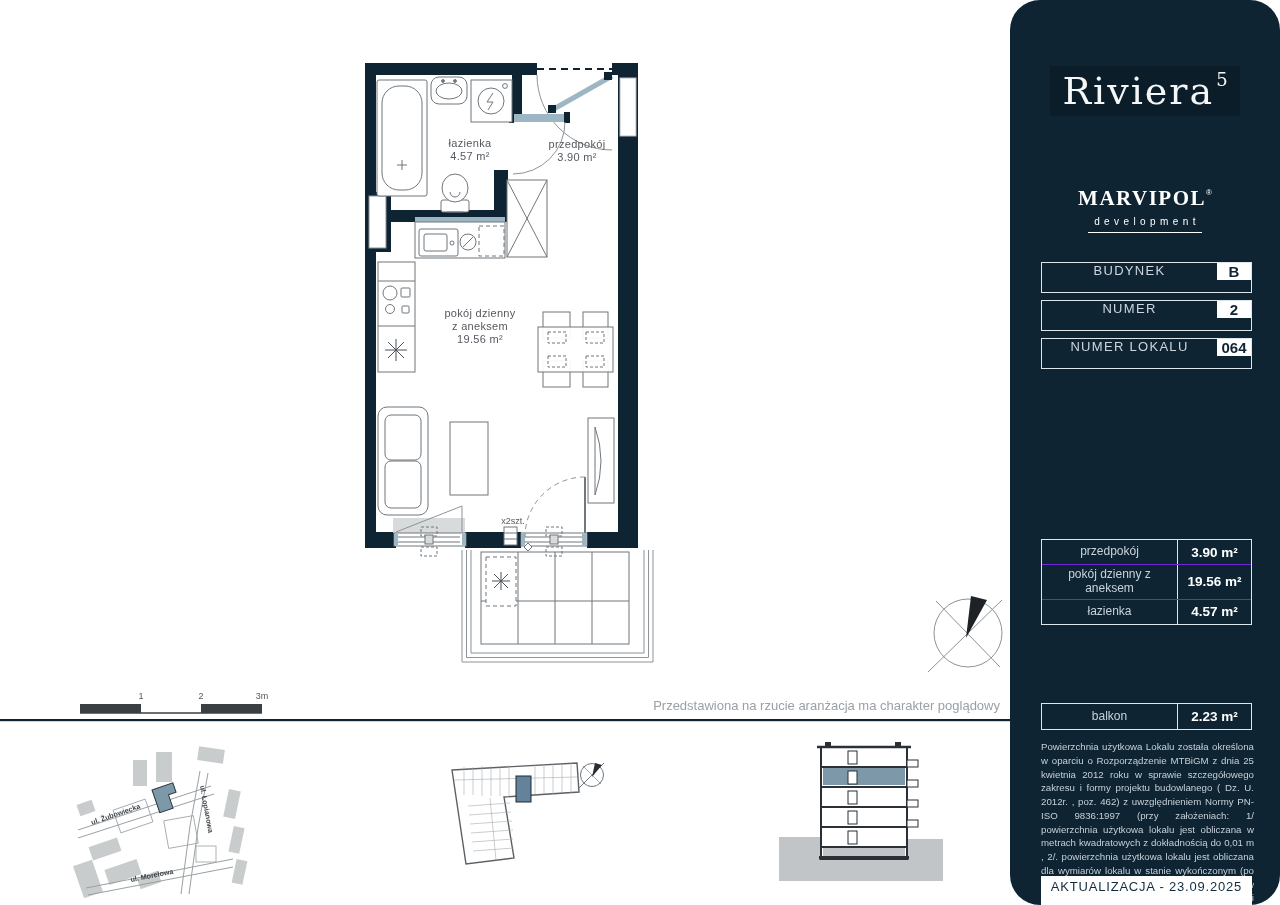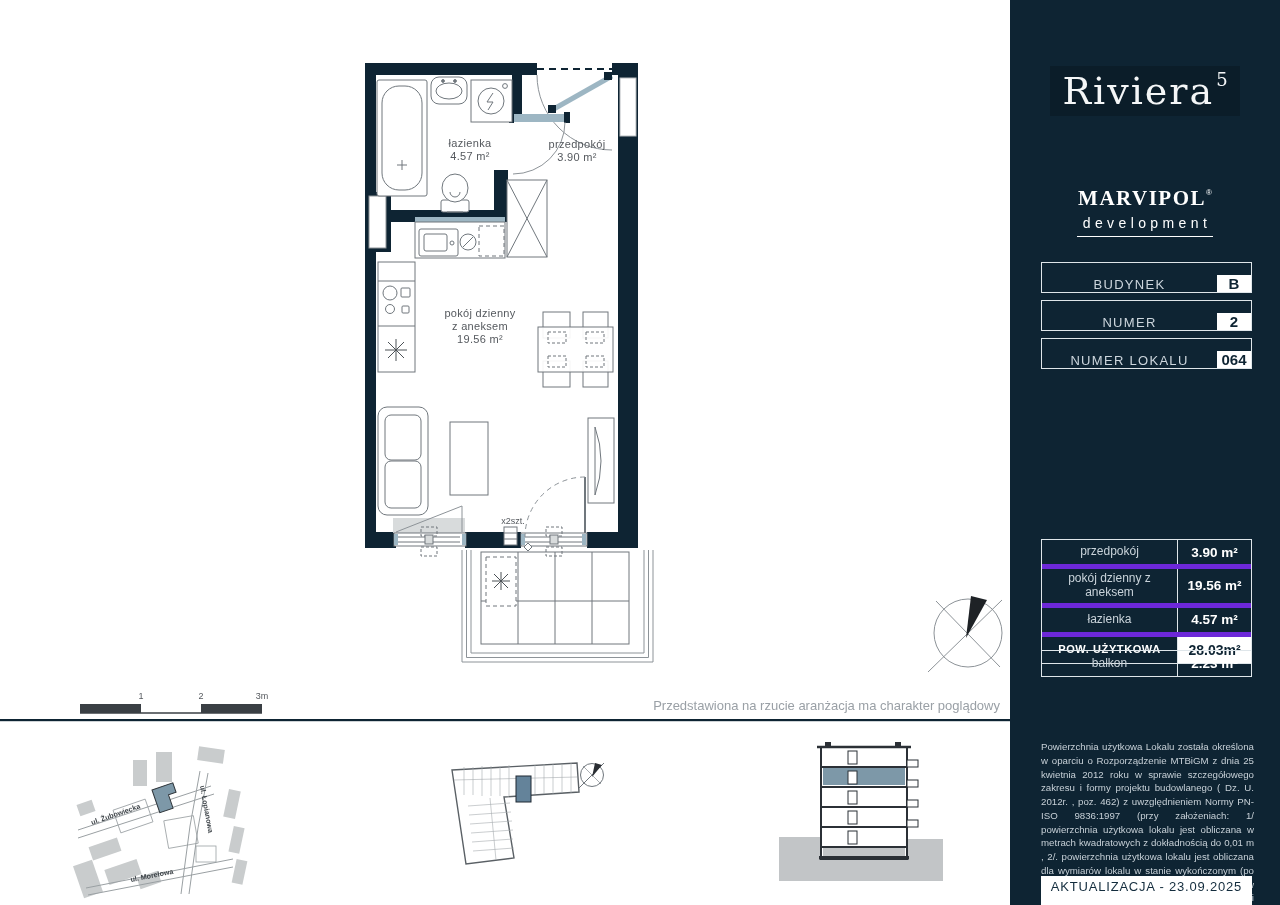--- a/index.html
+++ b/index.html
@@ -2,47 +2,47 @@
 <html><head>
 <meta charset="utf-8">
 <style>
   html,body{margin:0;padding:0;background:#ffffff;width:1280px;height:905px;overflow:hidden;
     font-family:"Liberation Sans",sans-serif;}
   .stage{position:relative;width:1280px;height:905px;background:#fff;}
   
   .plan-svg{position:absolute;left:0;top:0;width:1010px;height:905px;}
   svg{font-family:"Liberation Sans",sans-serif;}
   
-  .sidebar{position:absolute;left:1010px;top:0;width:270px;height:905px;background:#0e2433;color:#fff;}
+  .sidebar{position:absolute;left:1010px;top:0;width:270px;height:905px;background:#0e2433;color:#fff;border-radius:30px;}
   .logo-wrap{position:absolute;top:66px;left:0;width:100%;text-align:center;}
   .logo-inner{display:inline-block;background:rgba(0,0,0,0.18);padding:3px 12px;}
   .logo-name{font-family:"DejaVu Serif",serif;font-size:38px;font-weight:400;color:#f4f6f7;letter-spacing:2px;}
   .logo-sup{font-family:"DejaVu Serif",serif;font-size:18px;color:#f4f6f7;vertical-align:18px;margin-left:2px;}
   .dev-wrap{position:absolute;top:186px;left:0;width:100%;text-align:center;}
   .dev-name{font-size:21px;font-weight:bold;letter-spacing:1.5px;color:#fff;font-family:Liberation Serif, serif;}
   .dev-mark{font-size:8px;vertical-align:10px;}
-  .dev-tagline{display:inline-block;font-size:14px;letter-spacing:4.4px;color:#fff;
+  .dev-tagline{display:inline-block;font-size:10px;letter-spacing:4.4px;color:#fff;
     border-bottom:1.5px solid #fff;padding:3px 2px 5px 6px;margin-top:1px;}
   .info-boxes{position:absolute;top:262px;left:31px;right:28px;}
-  .info-row{display:flex;align-items:flex-end;border:1px solid #dfe6ea;height:29px;margin-bottom:7px;}
+  .info-row{display:flex;align-items:flex-start;border:1px solid #dfe6ea;height:29px;margin-bottom:7px;}
   .info-label{flex:1;display:flex;align-items:center;justify-content:center;
     font-size:13px;letter-spacing:1.3px;color:#cdd6dd;}
   .info-val{width:34px;background:#fff;color:#0e2433;font-weight:bold;font-size:15px;
     display:flex;align-items:center;justify-content:center;}
   .area-table{position:absolute;top:539px;left:31px;right:28px;border:1px solid #dfe6ea;}
-  .a-row{display:flex;align-items:stretch;border-top:5px solid #6d28d9;}
+  .a-row{display:flex;align-items:stretch;border-top:1px solid #6d28d9;}
   .a-row:first-child{border-top:none;}
   .a-label{flex:1;display:flex;align-items:center;justify-content:center;text-align:center;
     font-size:12px;color:#c9d3da;padding:3px 6px;line-height:1.15;}
   .a-val{width:73px;border-left:1px solid #dfe6ea;display:flex;align-items:center;justify-content:center;
     font-size:13.5px;font-weight:bold;color:#fff;}
   .a-row.r1{min-height:24px}.a-row.r2{min-height:28px}.a-row.r3{min-height:24px}.a-row.total{min-height:26px}
   .a-row.total .a-label{font-size:11px;font-weight:bold;color:#fff;letter-spacing:.6px;}
   .a-row.total .a-val{background:#fff;color:#0e2433;font-size:14px;}
-  .balkon-box{position:absolute;top:650px;left:31px;right:28px;border:1px solid #dfe6ea;}
+  .balkon-box{position:absolute;top:703px;left:31px;right:28px;border:1px solid #dfe6ea;}
   .balkon-box .a-row{border-top:none;min-height:25px;}
   .legal{position:absolute;top:740px;left:31px;right:26px;font-size:9.7px;line-height:1.42;
     color:#c7d0d7;text-align:justify;}
   .update-box{position:absolute;top:876px;left:31px;right:28px;background:#fff;color:#132c3d;
     height:34px;line-height:21px;text-align:center;font-size:13px;letter-spacing:.8px;}
 </style>
 </head>
 <body>
 
 <div class="stage">
@@ -380,24 +380,20 @@
         <div class="a-val">3.90 m²</div>
       </div>
       <div class="a-row r2">
         <div class="a-label">pokój dzienny z aneksem</div>
         <div class="a-val">19.56 m²</div>
       </div>
       <div class="a-row r3">
         <div class="a-label">łazienka</div>
         <div class="a-val">4.57 m²</div>
       </div>
-      <div class="a-row total">
-        <div class="a-label">POW. UŻYTKOWA</div>
-        <div class="a-val">28.03m²</div>
-      </div>
     </div>
 
     <div class="balkon-box">
       <div class="a-row">
         <div class="a-label">balkon</div>
         <div class="a-val">2.23 m²</div>
       </div>
     </div>
 
     <div class="legal">Powierzchnia użytkowa Lokalu została określona w oparciu o Rozporządzenie MTBiGM z dnia 25 kwietnia 2012 roku w sprawie szczegółowego zakresu i formy projektu budowlanego ( Dz. U. 2012r. , poz. 462) z uwzględnieniem Normy PN-ISO 9836:1997 (przy założeniach: 1/ powierzchnia użytkowa lokalu jest obliczana w metrach kwadratowych z dokładnością do 0,01 m , 2/. powierzchnia użytkowa lokalu jest obliczana dla wymiarów lokalu w stanie wykończonym (po tynkach), na poziomie podłogi, nie licząc listew przypodłogowych, progów itp.; 3/. do powierzchni użytkowej lokalu nie wlicza się: powierzchni otworów na drzwi i okna;</div>

